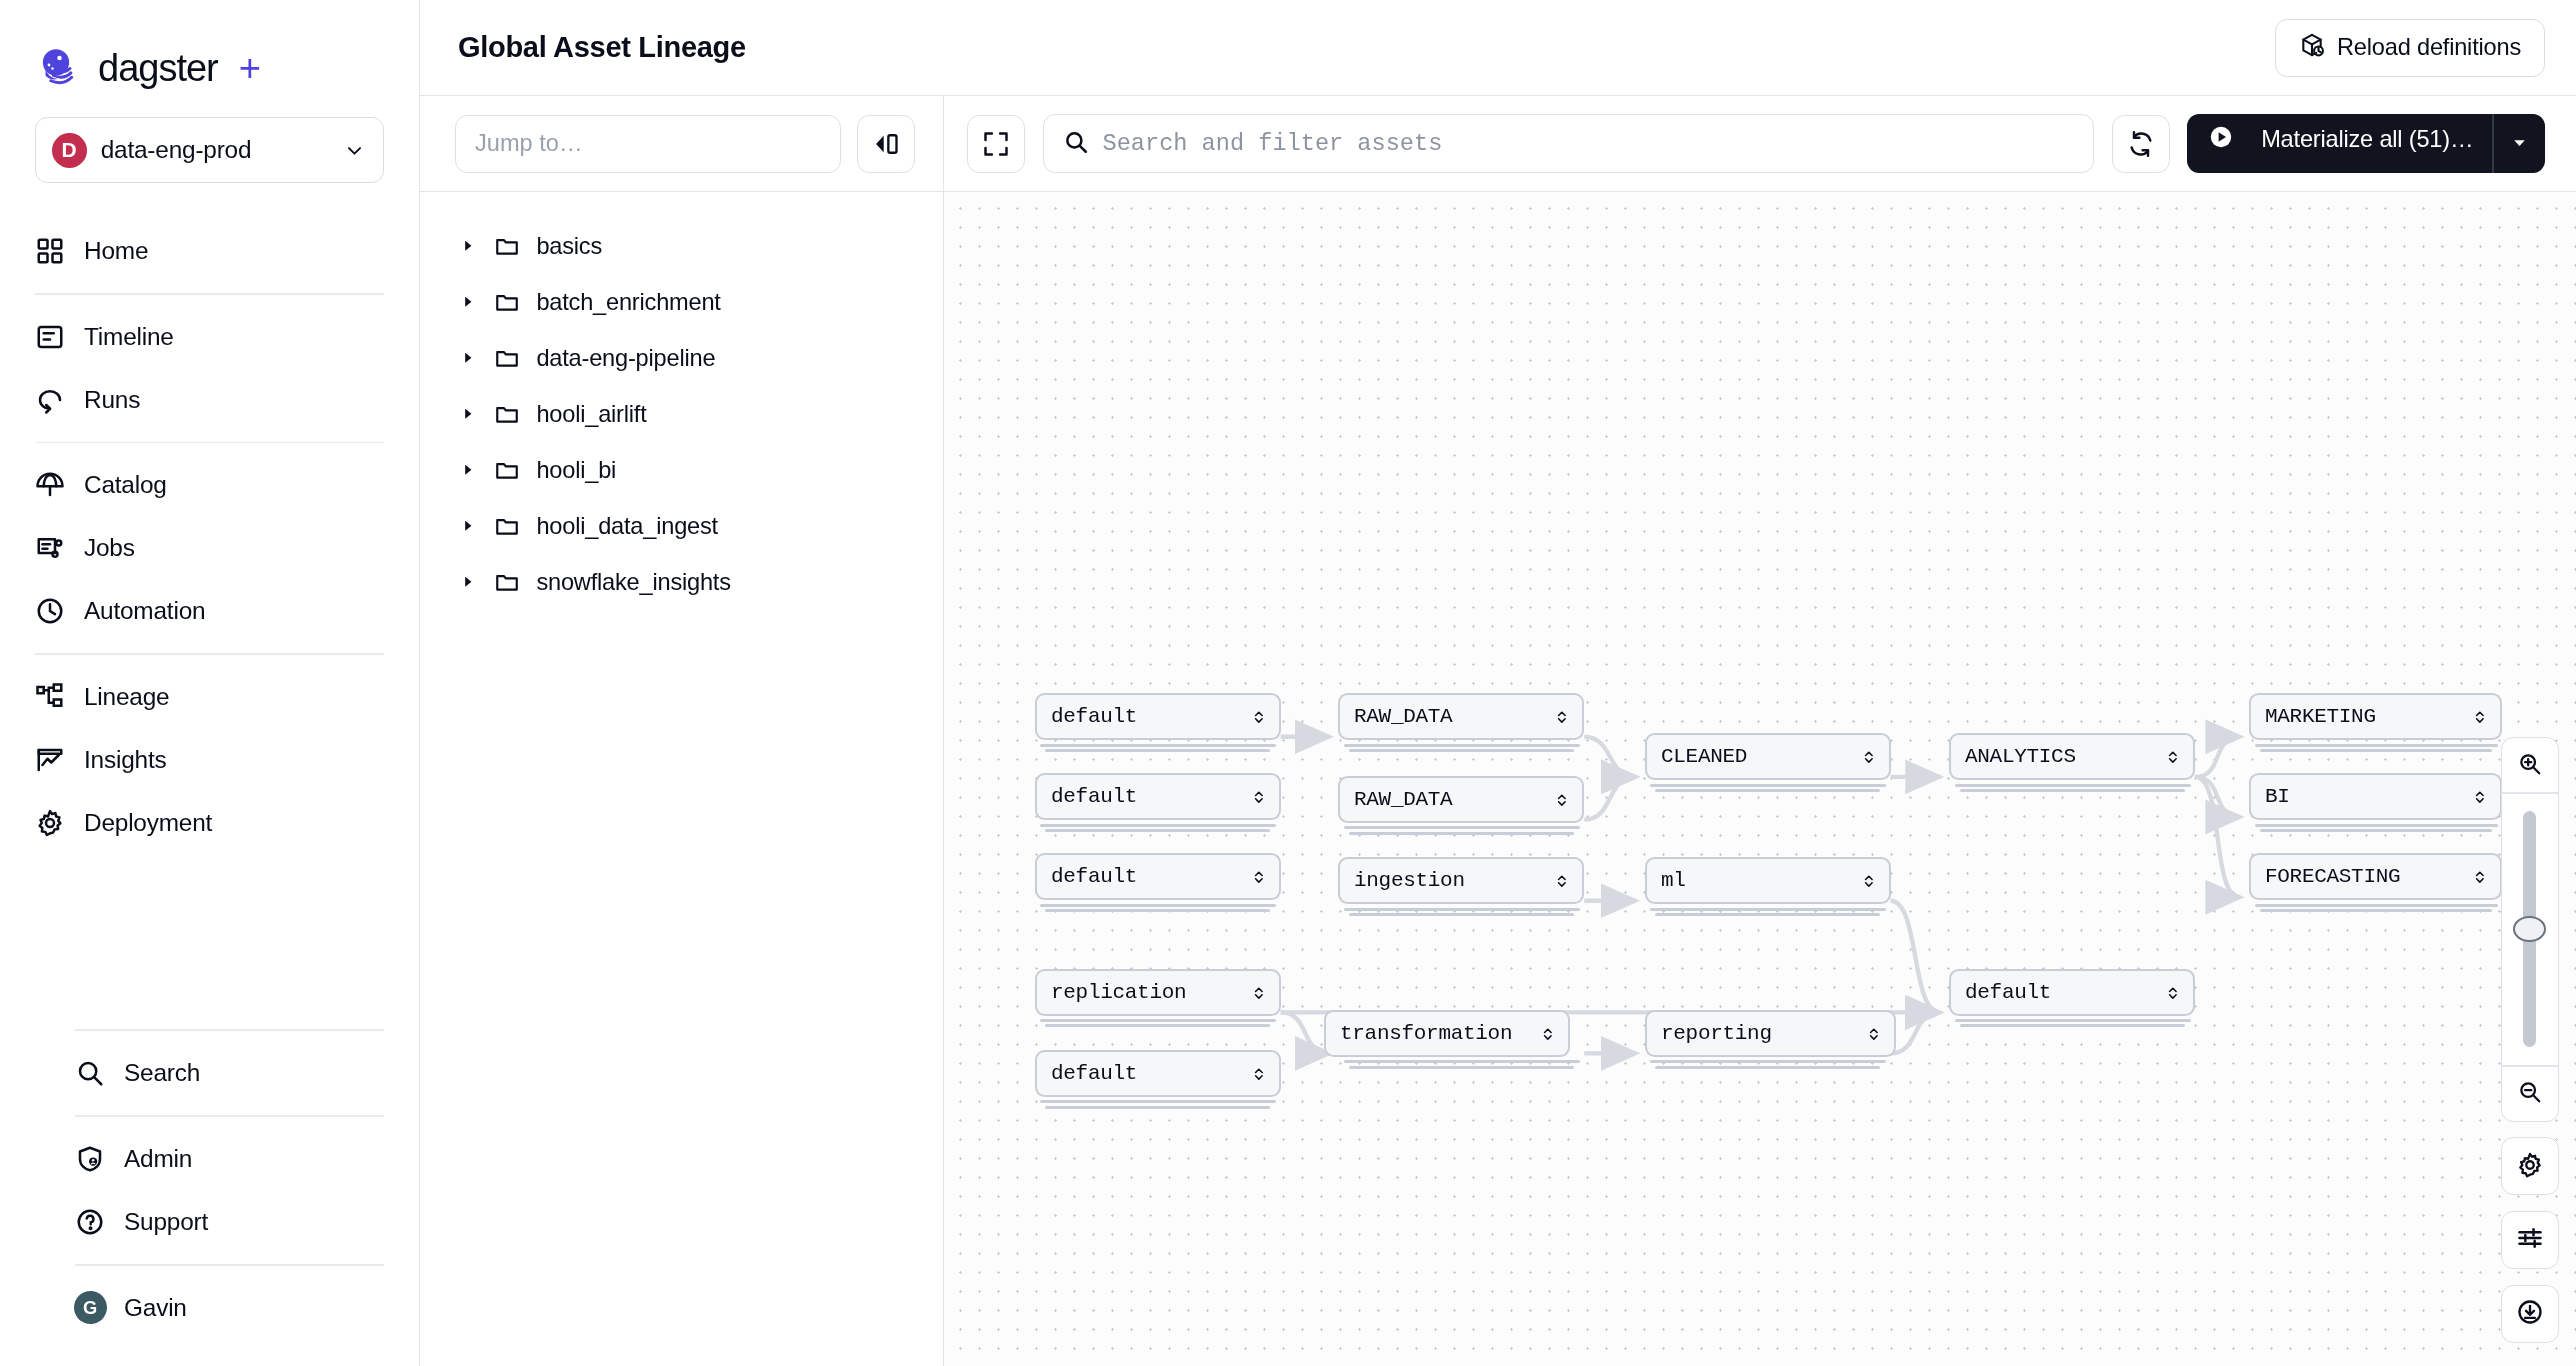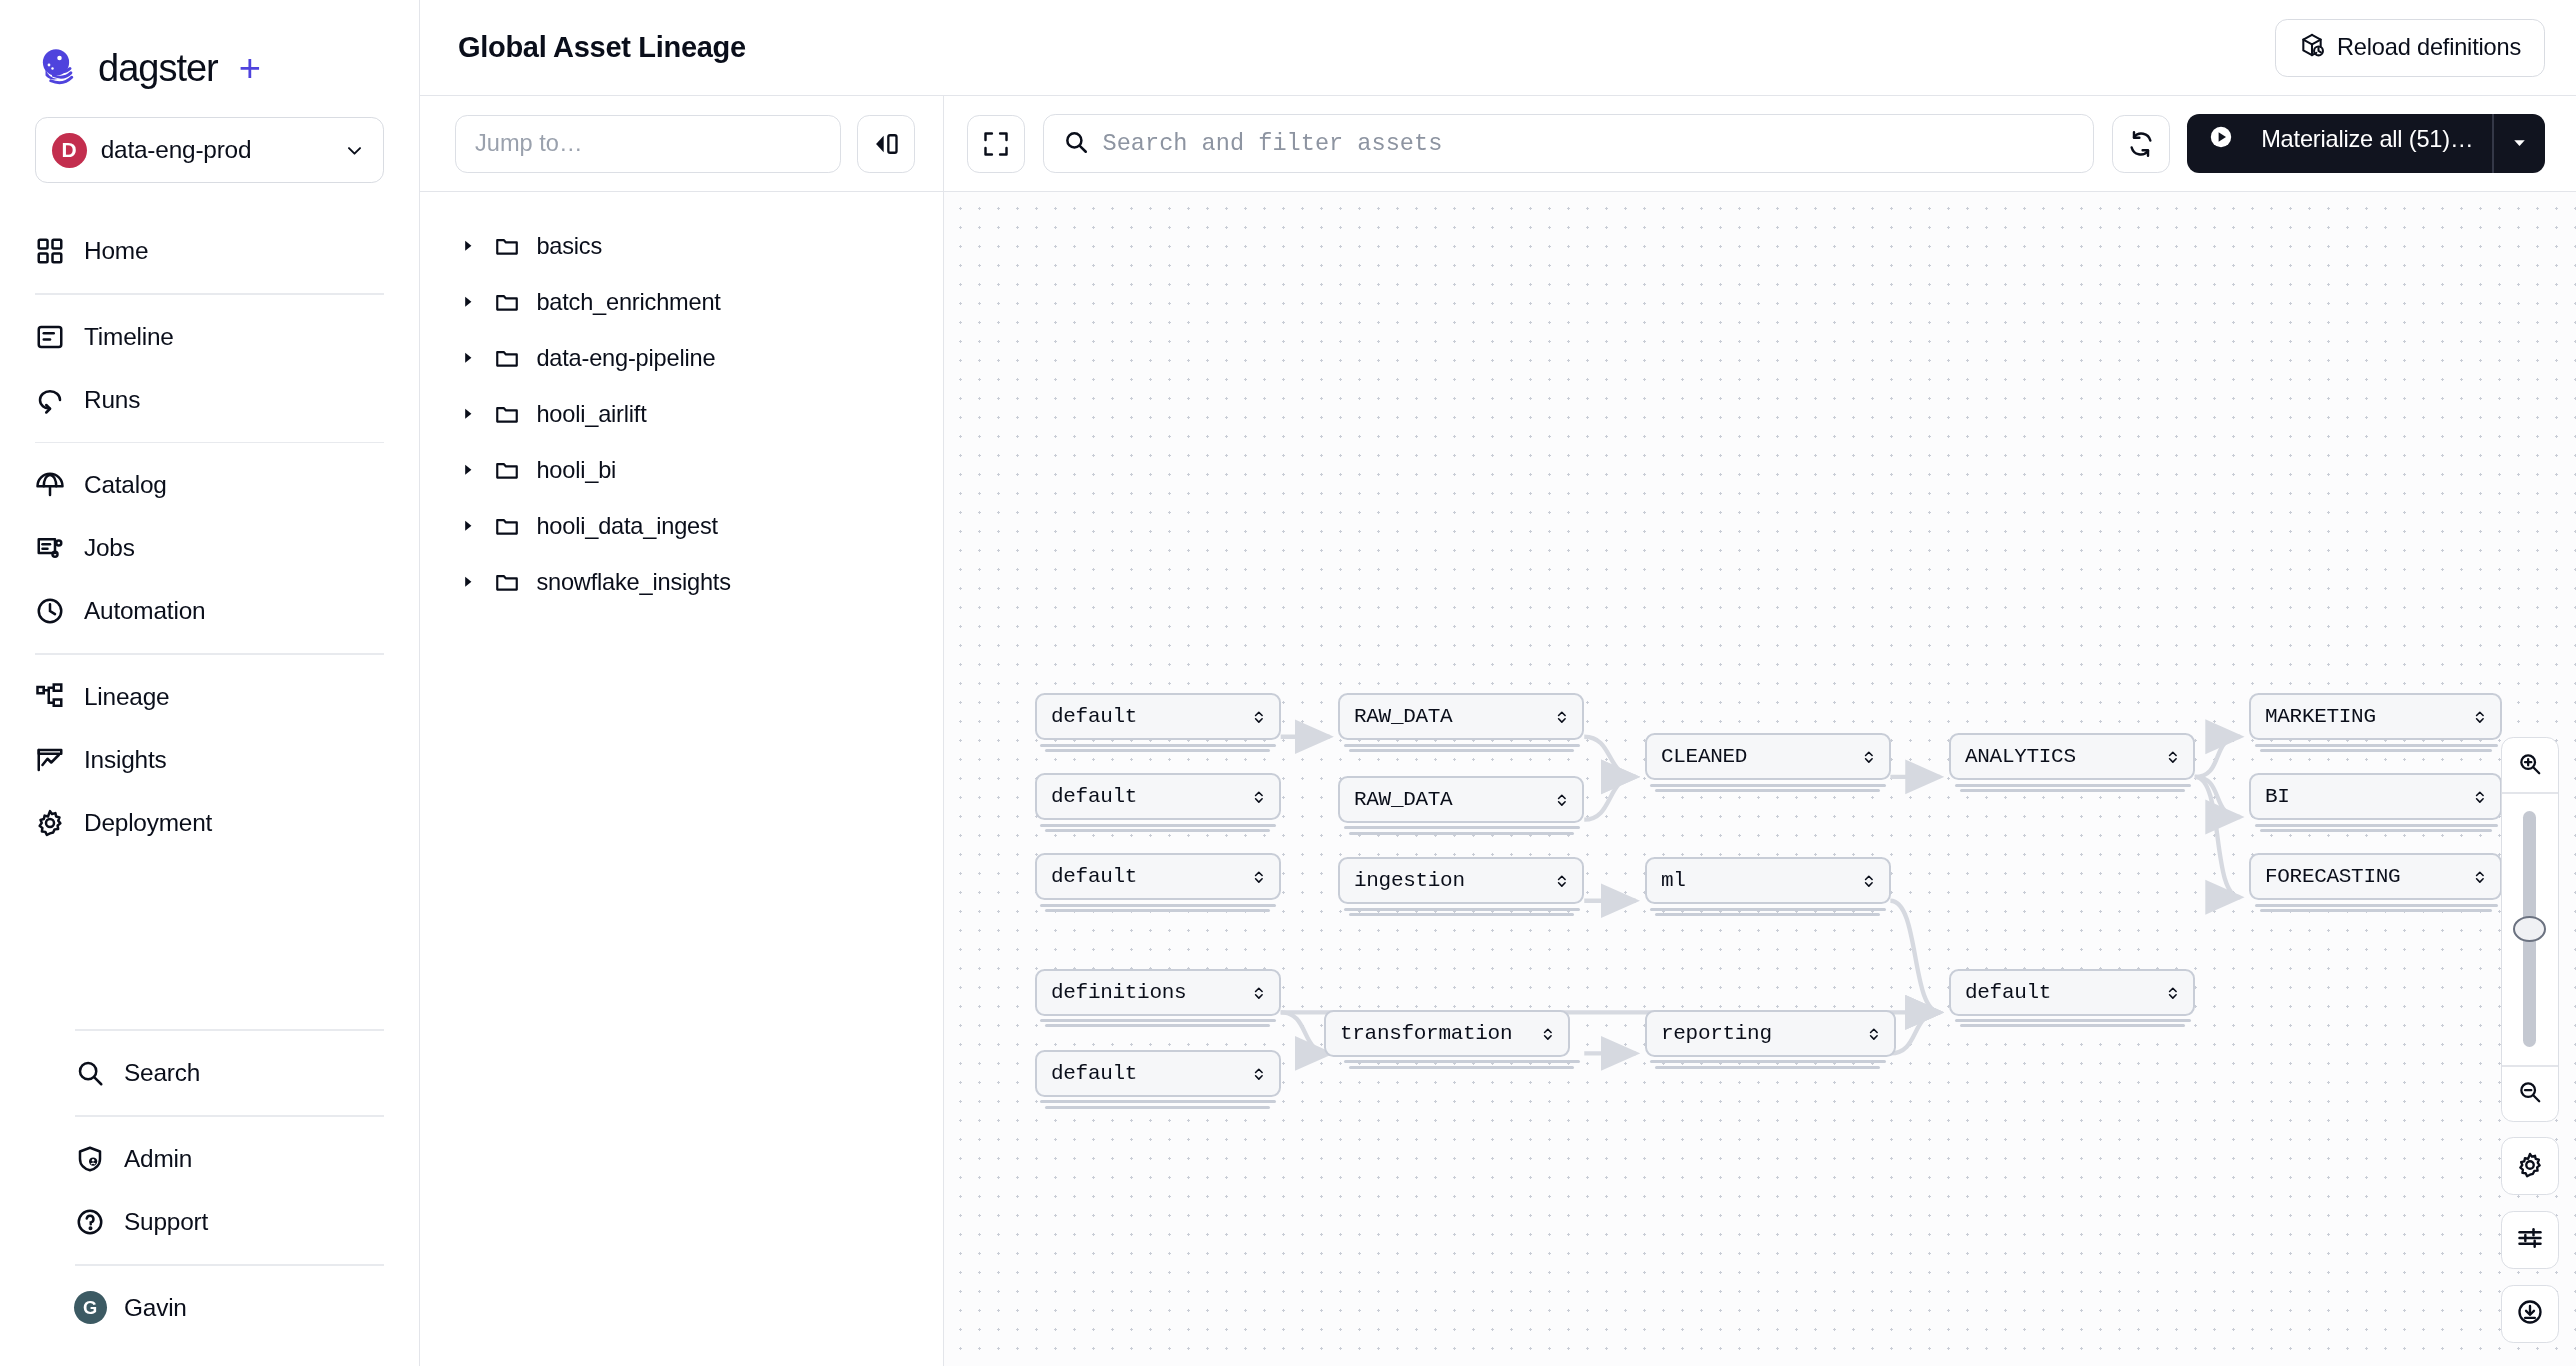--- a/index.html
+++ b/index.html
@@ -645,21 +645,21 @@
               <span class="gnode-chev">
                 <svg viewBox="0 0 24 24" width="15.7" height="15.7" fill="none" stroke="#0a0e1a" stroke-width="2.4" stroke-linecap="round" stroke-linejoin="round">
                   <polyline points="7,10 12,5 17,10"></polyline>
                   <polyline points="7,15 12,20 17,15"></polyline>
                 </svg>
               </span>
             </div>
             <div class="stack1" style="left: 96px; top: 712px; width: 236px;"></div>
             <div class="stack2" style="left: 101px; top: 717px; width: 225px;"></div>
             <div class="gnode" style="left: 91px; top: 777px; width: 246px;">
-              <span class="gnode-label">definitions</span>
+              <span class="gnode-label">replication</span>
               <span class="gnode-chev">
                 <svg viewBox="0 0 24 24" width="15.7" height="15.7" fill="none" stroke="#0a0e1a" stroke-width="2.4" stroke-linecap="round" stroke-linejoin="round">
                   <polyline points="7,10 12,5 17,10"></polyline>
                   <polyline points="7,15 12,20 17,15"></polyline>
                 </svg>
               </span>
             </div>
             <div class="stack1" style="left: 96px; top: 827px; width: 236px;"></div>
             <div class="stack2" style="left: 101px; top: 832px; width: 225px;"></div>
             <div class="gnode" style="left: 91px; top: 858px; width: 246px;">

